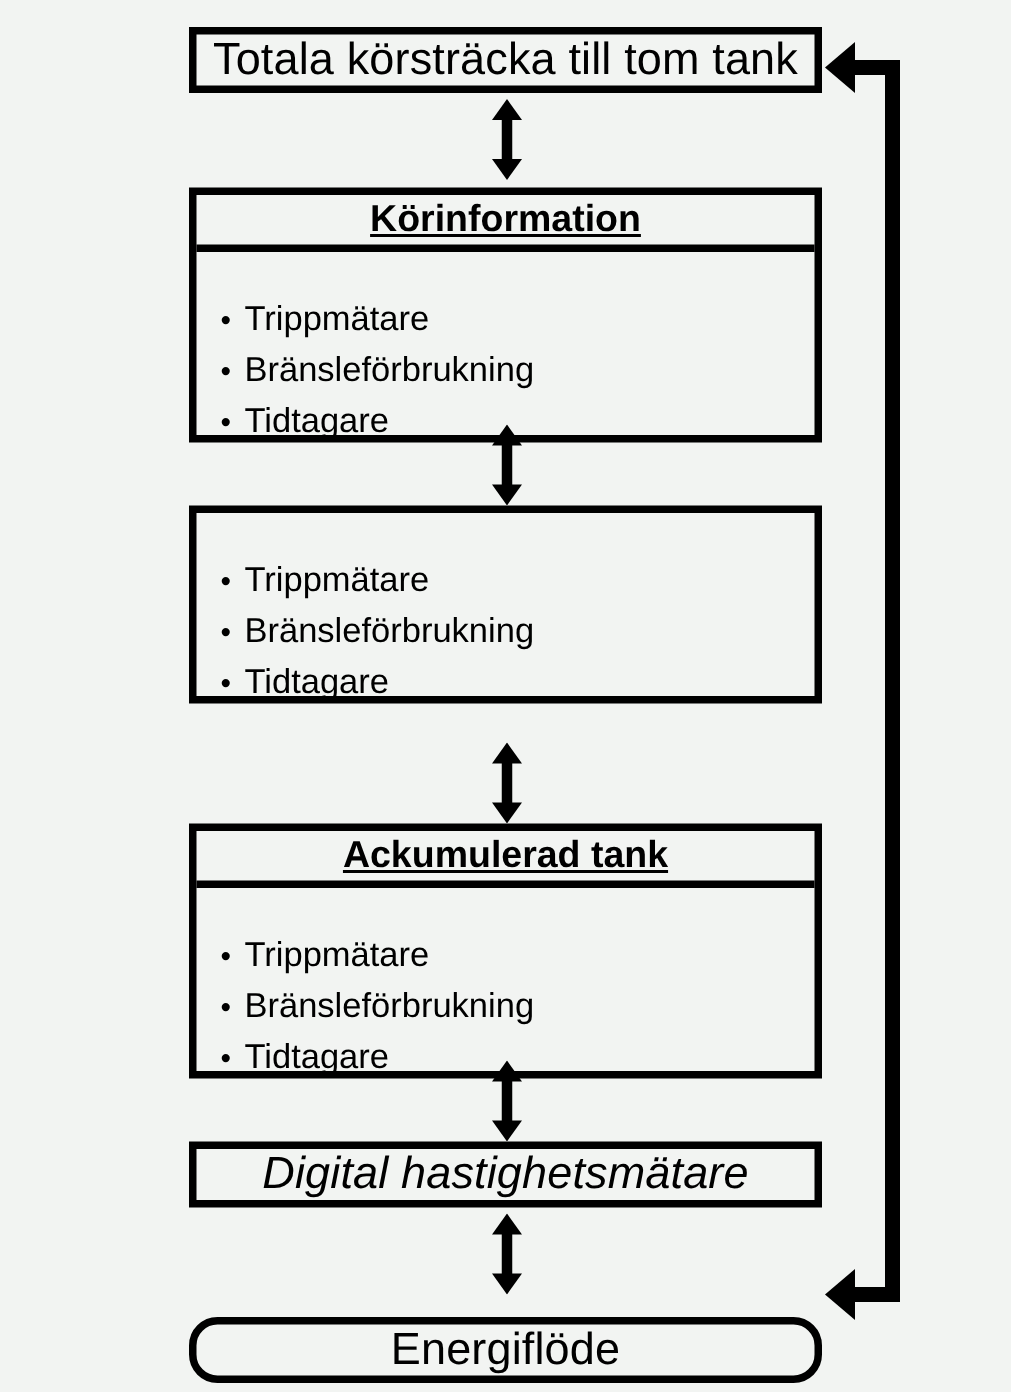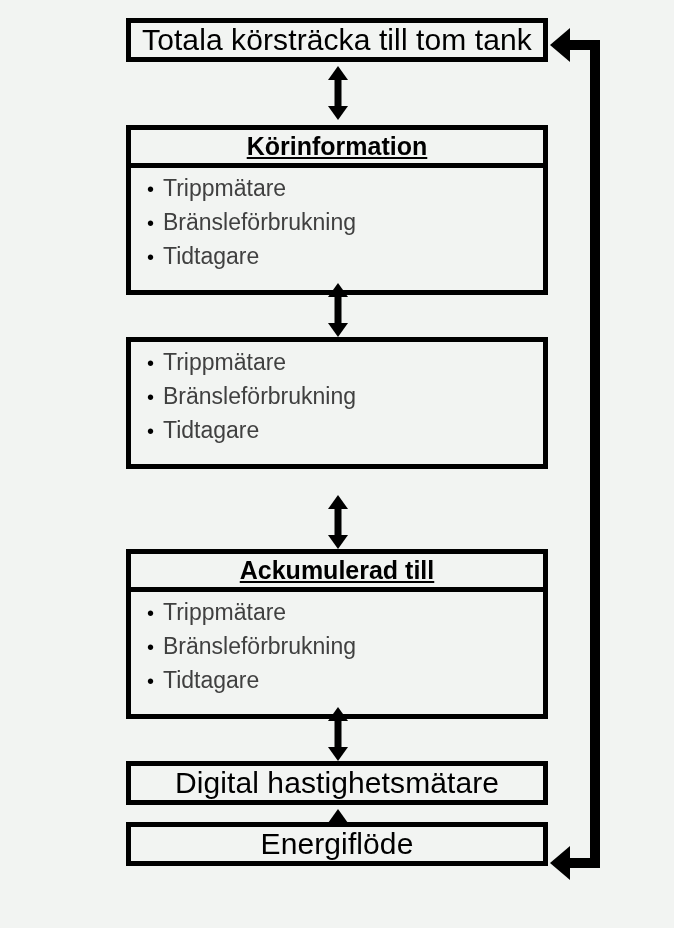--- a/index.html
+++ b/index.html
@@ -85,23 +85,24 @@
     width: 16px;
     flex: 0 0 16px;
     font-size: 20px;
     line-height: 1;
     color: #000000;
     text-align: left;
   }
 
   .bullet-label {
     font-size: 23px;
-    color: #404040;
+    color: #000000;
     line-height: 1;
     white-space: nowrap;
+    margin-top: 24px;
   }
 
   
   .connector {
     position: absolute;
     left: 327px;
     width: 22px;
   }
   .connector svg {
     display: block;
@@ -187,21 +188,21 @@
   <div class="connector" style="top:495px; height:54px;">
     <svg viewBox="0 0 22 54" preserveAspectRatio="none" aria-hidden="true">
       <rect x="7.5" y="8" width="7" height="38" fill="#000000"></rect>
       <polygon points="11,0 21,14 1,14" fill="#000000"></polygon>
       <polygon points="11,54 1,40 21,40" fill="#000000"></polygon>
     </svg>
   </div>
 
   <div class="node group-node" style="top:549px;">
     <div class="group-header">
-      <span class="node-title">Ackumulerad till</span>
+      <span class="node-title">Ackumulerad tank</span>
     </div>
     <div class="group-body">
       <div class="bullet-row">
         <span class="bullet-dot">•</span>
         <span class="bullet-label">Trippmätare</span>
       </div>
       <div class="bullet-row">
         <span class="bullet-dot">•</span>
         <span class="bullet-label">Bränsleförbrukning</span>
       </div>
@@ -213,33 +214,33 @@
   </div>
 
   <div class="connector" style="top:707px; height:54px;">
     <svg viewBox="0 0 22 54" preserveAspectRatio="none" aria-hidden="true">
       <rect x="7.5" y="8" width="7" height="38" fill="#000000"></rect>
       <polygon points="11,0 21,14 1,14" fill="#000000"></polygon>
       <polygon points="11,54 1,40 21,40" fill="#000000"></polygon>
     </svg>
   </div>
 
-  <div class="node simple-node" style="top:761px;">
+  <div class="node simple-node" style="top:761px;font-style:italic;">
     <span class="node-title">Digital hastighetsmätare</span>
   </div>
 
   <div class="connector" style="top:809px; height:54px;">
     <svg viewBox="0 0 22 54" preserveAspectRatio="none" aria-hidden="true">
       <rect x="7.5" y="8" width="7" height="38" fill="#000000"></rect>
       <polygon points="11,0 21,14 1,14" fill="#000000"></polygon>
       <polygon points="11,54 1,40 21,40" fill="#000000"></polygon>
     </svg>
   </div>
 
-  <div class="node simple-node" style="top:822px;">
+  <div class="node simple-node" style="top:878px;border-radius:19px;">
     <span class="node-title">Energiflöde</span>
   </div>
 
   <div id="feedback-loop">
     <svg width="62" height="880" viewBox="0 0 62 880" aria-hidden="true">
 
       <rect x="42" y="26" width="10" height="828" fill="#000000"></rect>
 
       <rect x="18" y="26" width="28" height="10" fill="#000000"></rect>
 

